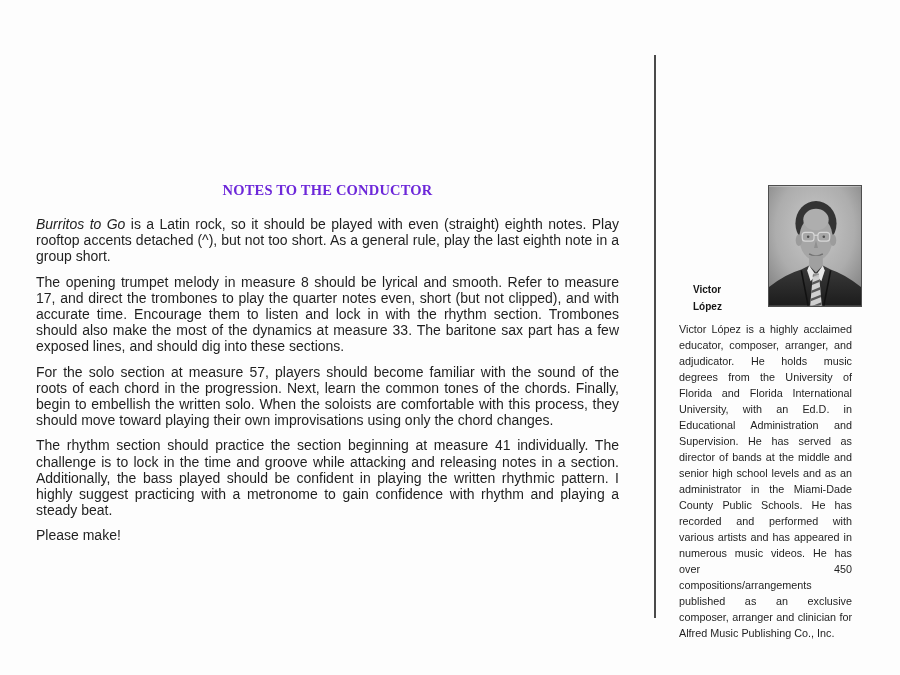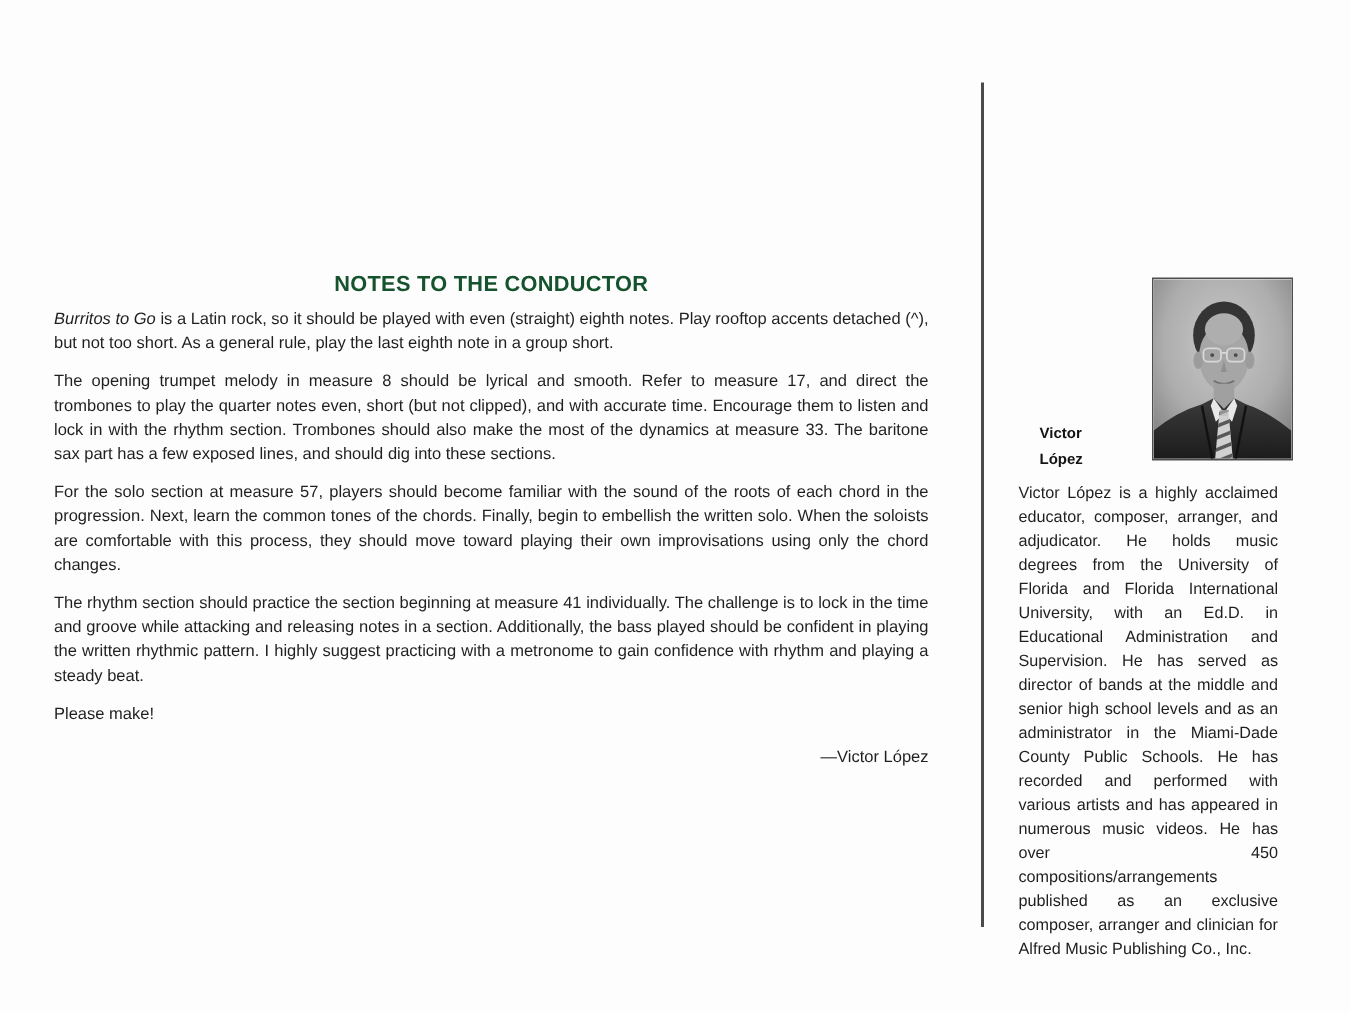--- a/index.html
+++ b/index.html
@@ -17,30 +17,31 @@
     color: #1f1f1f;
   }
   
   .content {
     position: absolute;
     left: 36px;
     top: 182px;
     width: 583px;
   }
   .doc-title {
-    margin: 0 0 7px 0;
+    margin: 0 0 17px 0;
     font-size: 14.5px;
     font-weight: bold;
     text-align: center;
     letter-spacing: 0.2px;
-    color: #14532d;
+    color: #6d28d9;
+    font-family: Liberation Serif, serif;
   }
   .content p {
     margin: 0 0 9px 0;
-    font-size: 11px;
+    font-size: 14px;
     line-height: 16.2px;
     text-align: justify;
   }
   .content p.no-justify { text-align: left; }
   .work-title { font-style: italic; }
   .signature {
     margin-top: 13px !important;
     text-align: right !important;
   }
   
@@ -95,21 +96,20 @@
     <p><span class="work-title">Burritos to Go</span><span> is a Latin rock, so it should be played with even (straight) eighth notes. Play rooftop accents detached (^), but not too short. As a general rule, play the last eighth note in a group short.</span></p>
 
     <p>The opening trumpet melody in measure 8 should be lyrical and smooth. Refer to measure 17, and direct the trombones to play the quarter notes even, short (but not clipped), and with accurate time. Encourage them to listen and lock in with the rhythm section. Trombones should also make the most of the dynamics at measure 33. The baritone sax part has a few exposed lines, and should dig into these sections.</p>
 
     <p>For the solo section at measure 57, players should become familiar with the sound of the roots of each chord in the progression. Next, learn the common tones of the chords. Finally, begin to embellish the written solo. When the soloists are comfortable with this process, they should move toward playing their own improvisations using only the chord changes.</p>
 
     <p>The rhythm section should practice the section beginning at measure 41 individually. The challenge is to lock in the time and groove while attacking and releasing notes in a section. Additionally, the bass played should be confident in playing the written rhythmic pattern. I highly suggest practicing with a metronome to gain confidence with rhythm and playing a steady beat.</p>
 
     <p class="no-justify">Please make!</p>
 
-    <p class="signature">—Victor López</p>
   </div>
 
   <div class="divider"></div>
 
   <div class="author-name">
     <div>Victor</div>
     <div>López</div>
   </div>
 
   <div class="photo-frame">

